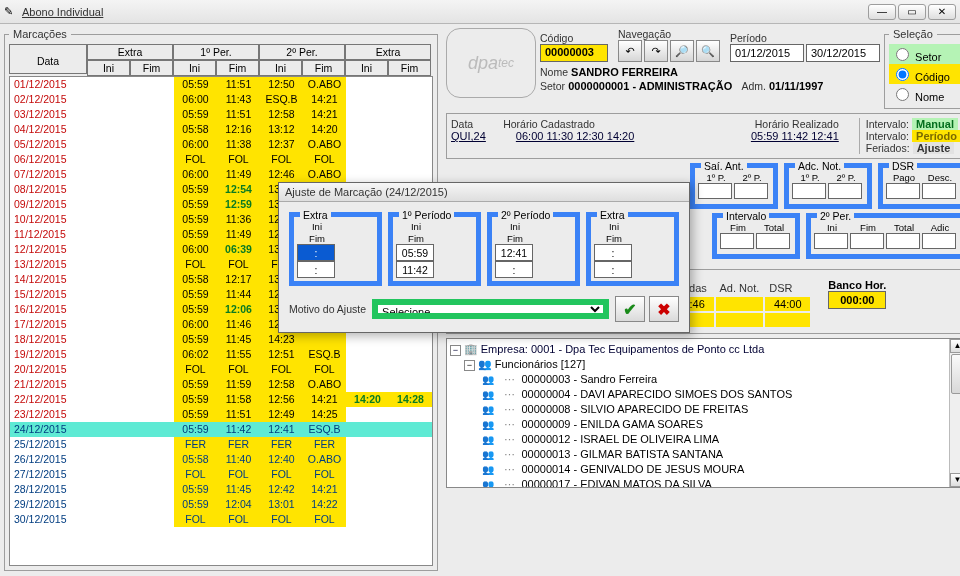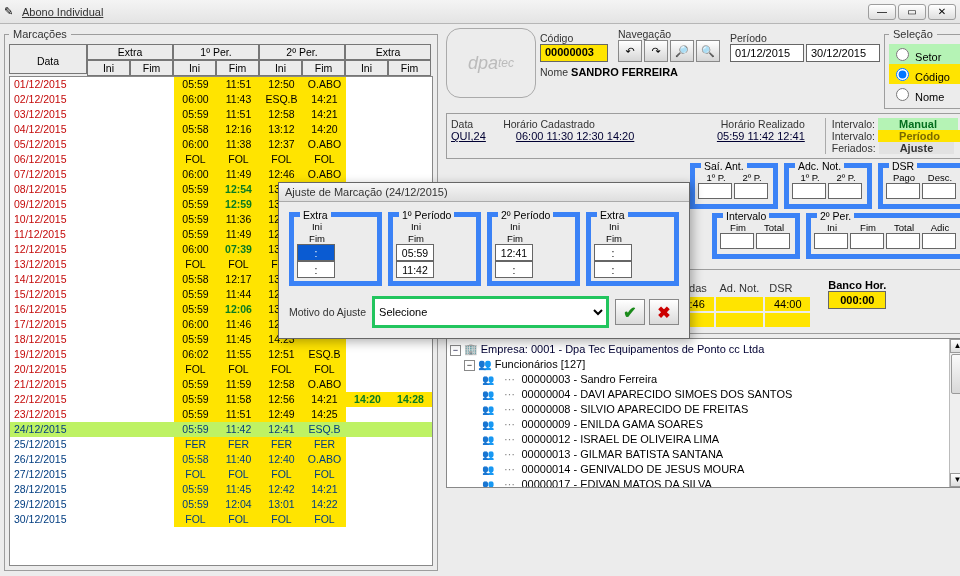--- a/index.html
+++ b/index.html
@@ -24,36 +24,36 @@
   .c-extra, .c-per { width:86px; }
   .c-sub { width:43px; }
 
   .grid-body { height: 490px; overflow-y:auto; background:#fff; border:1px solid #888; }
   .row { display:flex; height:15px; line-height:15px; }
   .row div { text-align:center; font-size:10.5px; }
   .row .d { width:78px; color:#c40808; padding-left:4px; text-align:left; }
   .row .s { width:43px; }
   .row.nav { color:#003c80; }
   .row.nav .d { color:#003c80; }
-  .row.sel { background:#bef264;align-items:center; }
+  .row.sel { background:#5eead4;align-items:center; }
   .yellow { background:#ffe400; }
   .green { color:#0a7a22; font-weight:bold; }
 
   .logo { width:90px; height:70px; border:1px solid #aaa; border-radius:14px; display:flex; align-items:center; justify-content:center; color:#bbb; font-size:18px; font-style:italic; }
 
   .field-lbl { font-size:10.5px; color:#333; }
   .txtbox { border:1px solid #666; background:#ffe400; padding:1px 4px; font-weight:bold; height:18px; }
   .txtbox.w { background:#fff; font-weight:normal; }
   .ibtn { width:24px; height:22px; border:1px solid #888; background:linear-gradient(#fff,#d6d6d6); display:inline-flex; align-items:center; justify-content:center; cursor:pointer; }
 
   .selecao label { display:block; padding:1px 2px; }
   .sel-setor { background:#b5f3b5; }
   .sel-codigo { background:#ffe400; }
 
-  .chip { display:inline-block; padding:0 21px; font-weight:bold; }
+  .chip { display:inline-block; padding:0 4px; font-weight:bold; }
   .chip.manual { background:#b5f3b5; color:#046e1e; }
   .chip.flex { background:#ffe400; color:#7a6a00; }
   .chip.folga { background:#e2e2e2; color:#333; }
 
   .mini-fs { border:5px solid #3b82f6; padding:3px; position:relative; }
   .mini-fs > .t { position:absolute; top:-8px; left:6px; background:#ececec; padding:0 3px; font-size:10.5px; }
   .slot { display:inline-block; width:34px; height:16px; border:1px solid #666; background:#fff; margin-right:2px; }
   .slabel { font-size:9.5px; text-align:center; display:inline-block; }
 
   .totper table td { font-size:11px; padding:1px 4px; }
@@ -76,21 +76,21 @@
 
   
   .modal { position:absolute; left:278px; top:182px; width:412px; background:#ececec; border:1px solid #666; box-shadow:3px 3px 10px rgba(0,0,0,0.3); }
   .modal .mtitle { background:linear-gradient(#f6f6f6,#dedede); padding:3px 6px; border-bottom:1px solid #aaa; color:#333; }
   .modal .mbody { padding:10px; }
   .mgrp { display:flex; gap:6px; margin-bottom:10px; }
   .mgrp .mini-fs { flex:1; }
   .min-input { width:38px; height:17px; border:1px solid #666; background:#fff; text-align:center; font-size:10.5px; padding:0; }
   .min-input.sel { background:#0a5bd2; color:#fff; }
   .motivo { display:flex; align-items:center; gap:6px; }
-  .motivo select { flex:1; height:32px; border:3px solid #22c55e; background:#fff; }
+  .motivo select { flex:1; height:20px; border:6px solid #22c55e; background:#fff; }
   .okcancel { display:flex; gap:4px; }
   .okcancel .b { width:30px; height:26px; border:1px solid #888; background:linear-gradient(#fff,#dadada); display:flex; align-items:center; justify-content:center; font-size:16px; font-weight:bold; cursor:pointer; }
   .ok { color:#1a8a1a; }
   .cancel { color:#c00; }
 
   .hdr-row1 { display:flex; gap:4px; }
 </style>
 </head>
 <body>
 
@@ -250,21 +250,21 @@
             <div class="s yellow">12:48</div>
             <div class="s yellow">14:21</div>
             <div class="s"></div>
             <div class="s"></div>
           </div>
           <div class="row">
             <div class="d">12/12/2015</div>
             <div class="s"></div>
             <div class="s"></div>
             <div class="s yellow">06:00</div>
-            <div class="s yellow green">07:39</div>
+            <div class="s yellow green">06:39</div>
             <div class="s yellow">13:37</div>
             <div class="s yellow">O.ABO</div>
             <div class="s"></div>
             <div class="s"></div>
           </div>
           <div class="row">
             <div class="d">13/12/2015</div>
             <div class="s"></div>
             <div class="s"></div>
             <div class="s yellow">FOL</div>
@@ -488,20 +488,28 @@
             <div class="field-lbl">Período</div>
             <div style="display:flex;gap:2px">
               <input class="txtbox w" style="width: 74px;" value="01/12/2015">
               <input class="txtbox w" style="width: 74px;" value="30/12/2015">
             </div>
           </div>
         </div>
         <div style="margin-top:4px">
           <span class="field-lbl">Nome</span>
           <b>SANDRO FERREIRA</b>
+        </div>
+        <div style="margin-top:2px">
+          <span class="field-lbl">Setor</span>
+          <b>0000000001</b>
+          <b> - </b>
+          <b>ADMINISTRAÇÃO</b>
+          &nbsp;&nbsp;<span class="field-lbl">Adm.</span>
+          <b>01/11/1997</b>
         </div>
       </div>
       <fieldset class="selecao" style="width:82px">
         <legend>Seleção</legend>
         <label class="sel-setor"><input type="radio" name="sel" style=""> <span>Setor</span></label>
         <label class="sel-codigo"><input type="radio" name="sel" checked="" style=""> <span>Código</span></label>
         <label><input type="radio" name="sel" style=""> <span>Nome</span></label>
       </fieldset>
     </div>
 

